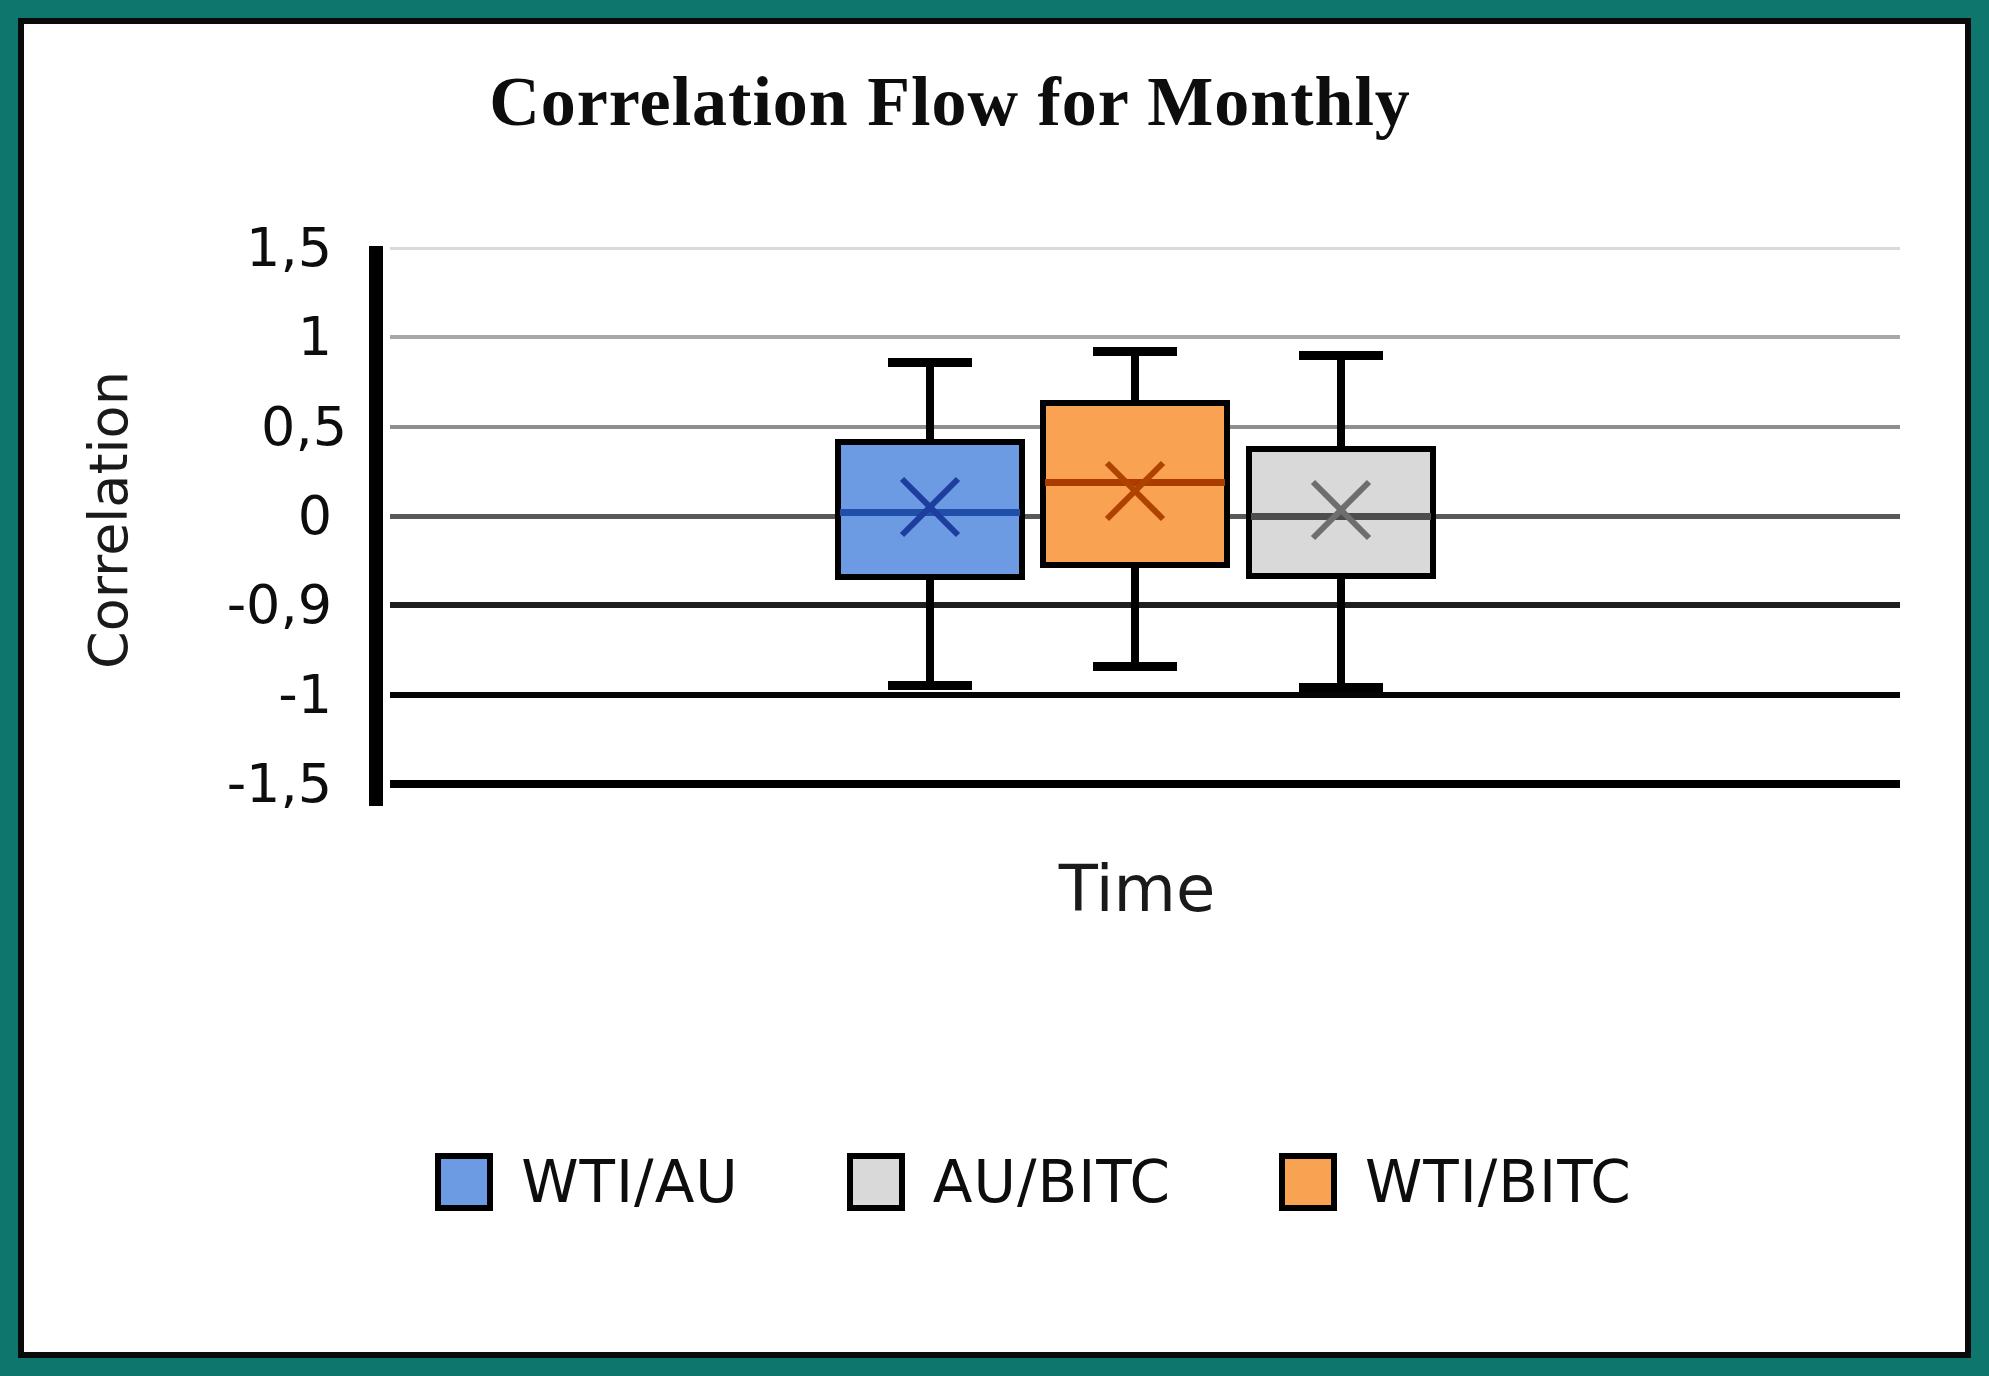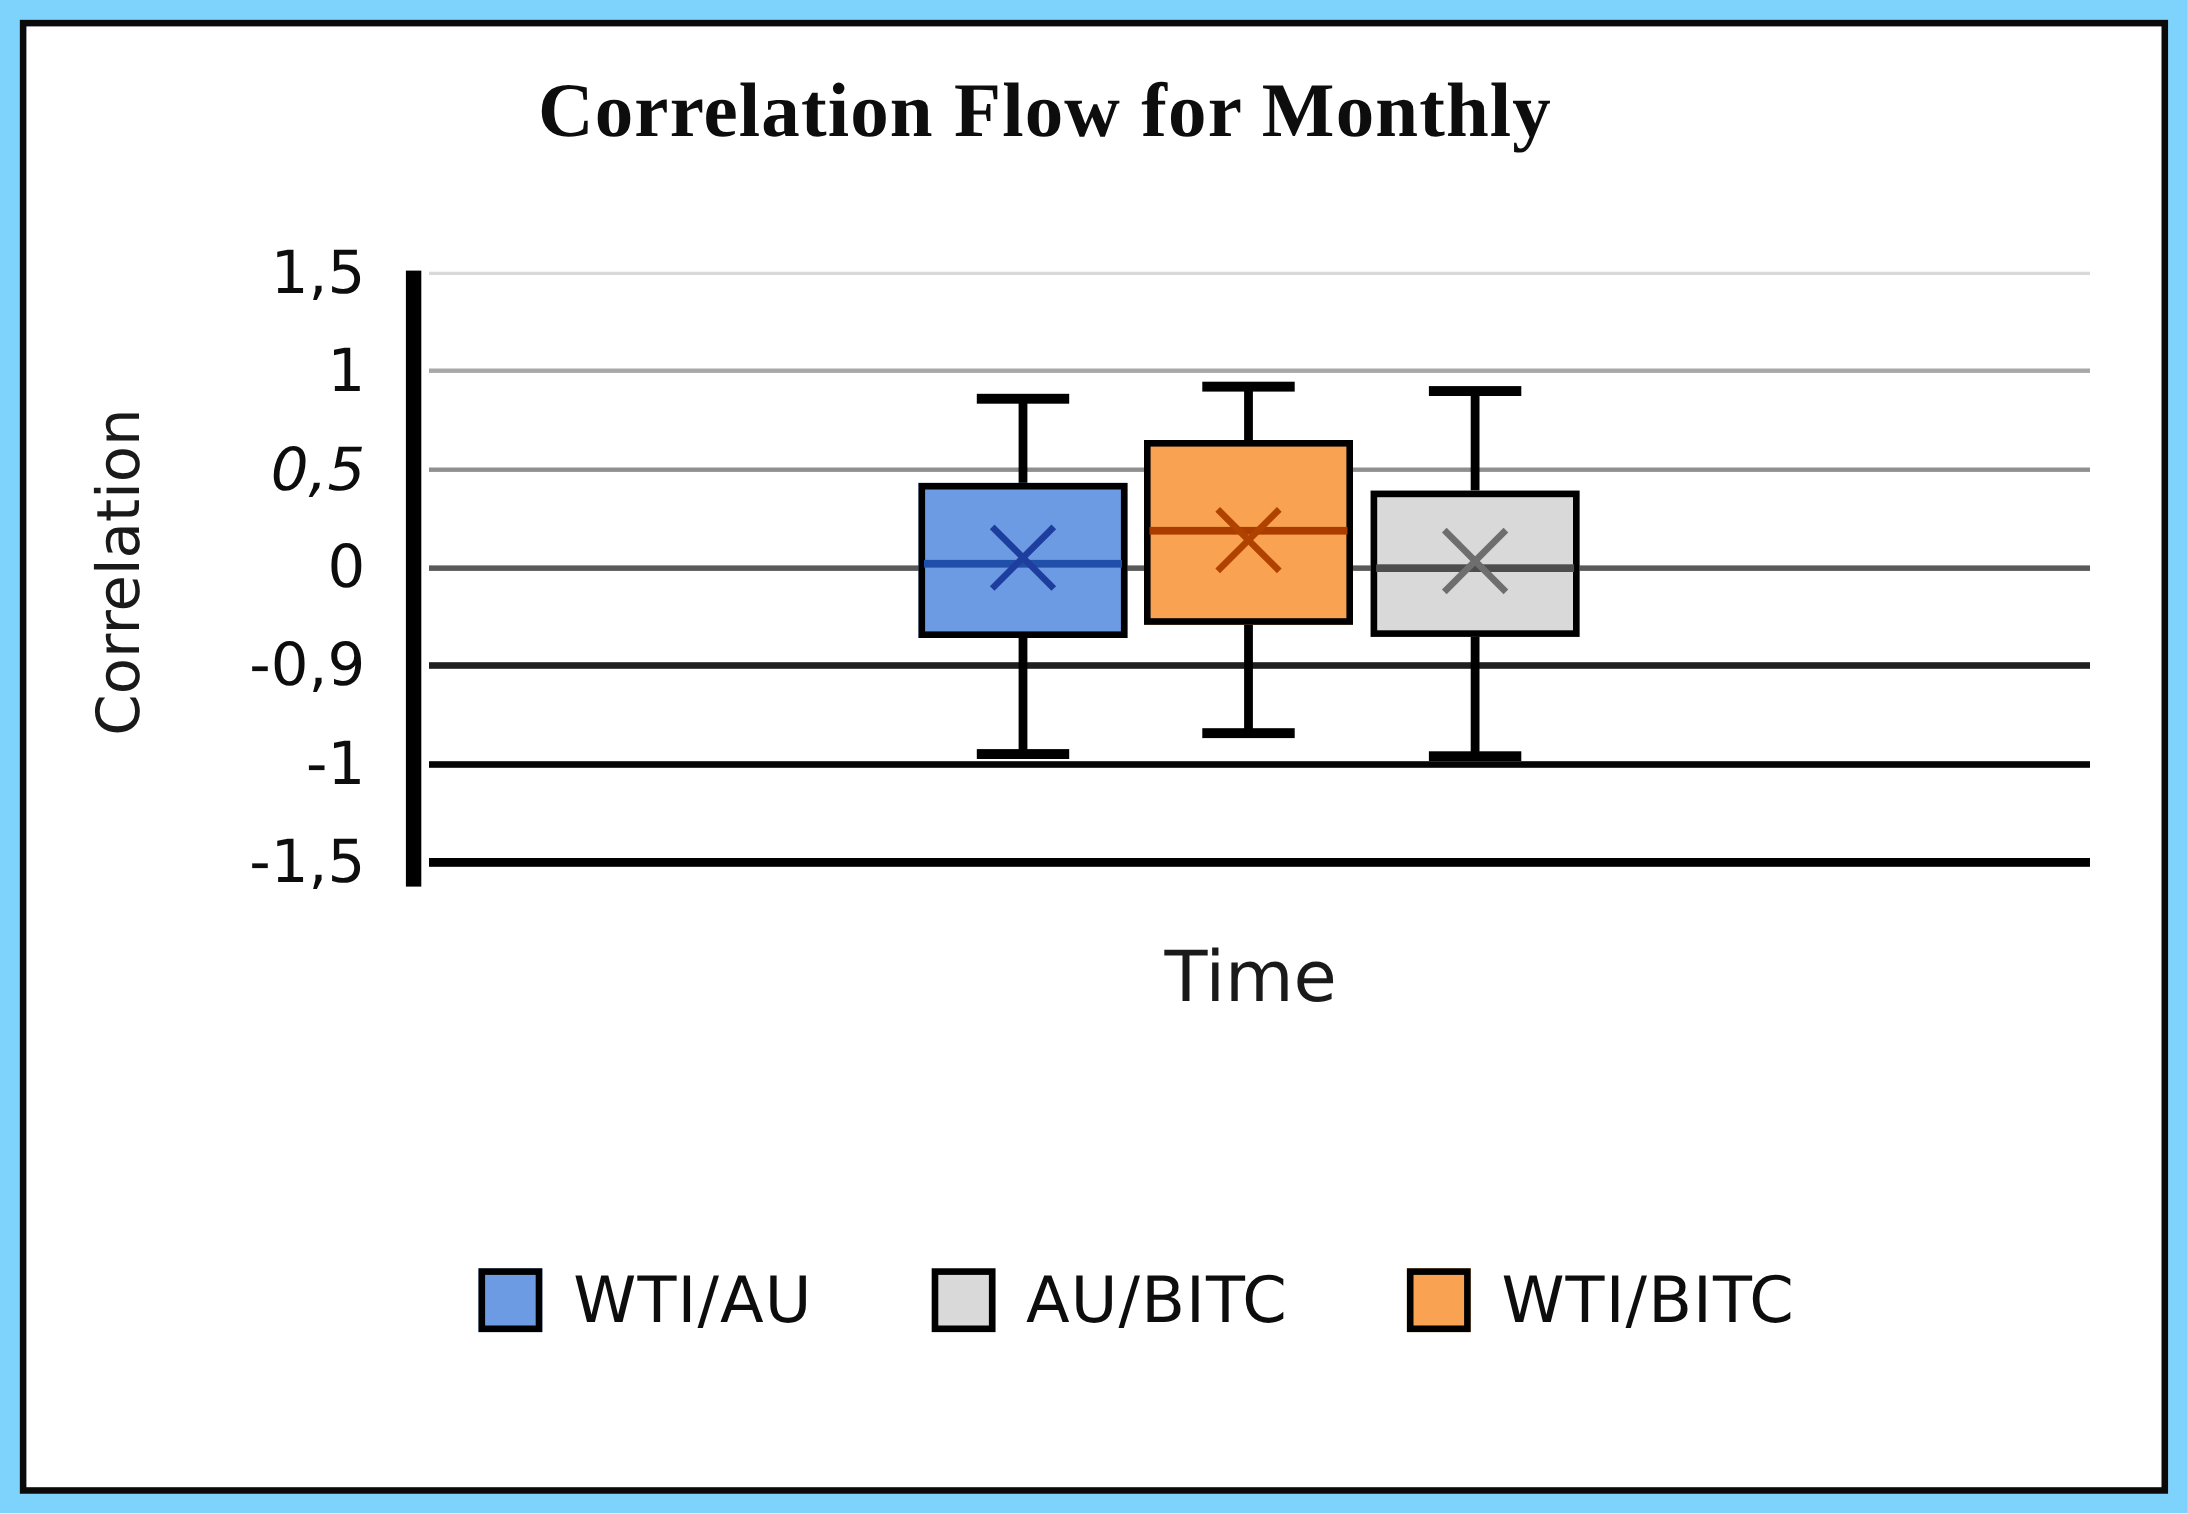--- a/index.html
+++ b/index.html
@@ -1,19 +1,19 @@
 <!DOCTYPE html>
 <html><head>
 <meta charset="utf-8">
 <style>
   html,body{margin:0;padding:0;background:#ffffff;}
   #canvas{
     position:relative;
     width:1989px;height:1376px;
-    background:#7dd3fc;
+    background:#0f766e;
     font-family:"DejaVu Sans","Liberation Sans",sans-serif;
     overflow:hidden;
   }
   #frame{
     position:absolute;left:18px;top:18px;right:18px;bottom:18px;
     border:6px solid #0a0a0a;
     background:#ffffff;
   }
   #chart-title{
     position:absolute;left:0;top:62px;width:1900px;
@@ -59,21 +59,21 @@
 <div id="canvas">
   <div id="frame"></div>
   <div id="chart-title">Correlation Flow for Monthly</div>
   <div id="plot">
       <div class="spine" style="left: 369px; top: 246px; width: 14px; height: 560px;"></div>
       <div class="gridline" style="left: 390px; top: 246.5px; width: 1510px; height: 3px; background: rgb(217, 217, 217);"></div>
       <div class="ytick" style="left: 102px; top: 221px;">1,5</div>
       <div class="gridline" style="left: 390px; top: 335.335px; width: 1510px; height: 4px; background: rgb(168, 168, 168);"></div>
       <div class="ytick" style="left: 102px; top: 310.335px;">1</div>
       <div class="gridline" style="left: 390px; top: 424.67px; width: 1510px; height: 4px; background: rgb(143, 143, 143);"></div>
-      <div class="ytick" style="left: 102px; top: 399.67px; font-style: italic;">0,5</div>
+      <div class="ytick" style="left: 117px; top: 399.67px;">0,5</div>
       <div class="gridline" style="left: 390px; top: 513.505px; width: 1510px; height: 5px; background: rgb(89, 89, 89);"></div>
       <div class="ytick" style="left: 102px; top: 489.005px;">0</div>
       <div class="gridline" style="left: 390px; top: 602.34px; width: 1510px; height: 6px; background: rgb(31, 31, 31);"></div>
       <div class="ytick" style="left: 102px; top: 578.34px;">-0,9</div>
       <div class="gridline" style="left: 390px; top: 691.675px; width: 1510px; height: 6px; background: rgb(5, 5, 5);"></div>
       <div class="ytick" style="left: 102px; top: 667.675px;">-1</div>
       <div class="gridline" style="left: 390px; top: 780.01px; width: 1510px; height: 8px; background: rgb(0, 0, 0);"></div>
       <div class="ytick" style="left: 102px; top: 757.01px;">-1,5</div>
       <div class="whisker-line" style="left: 926px; top: 362.349px; width: 8px; height: 76.8281px;"></div>
       <div class="whisker-cap" style="left: 888px; top: 357.849px; width: 84px; height: 9px;"></div>

